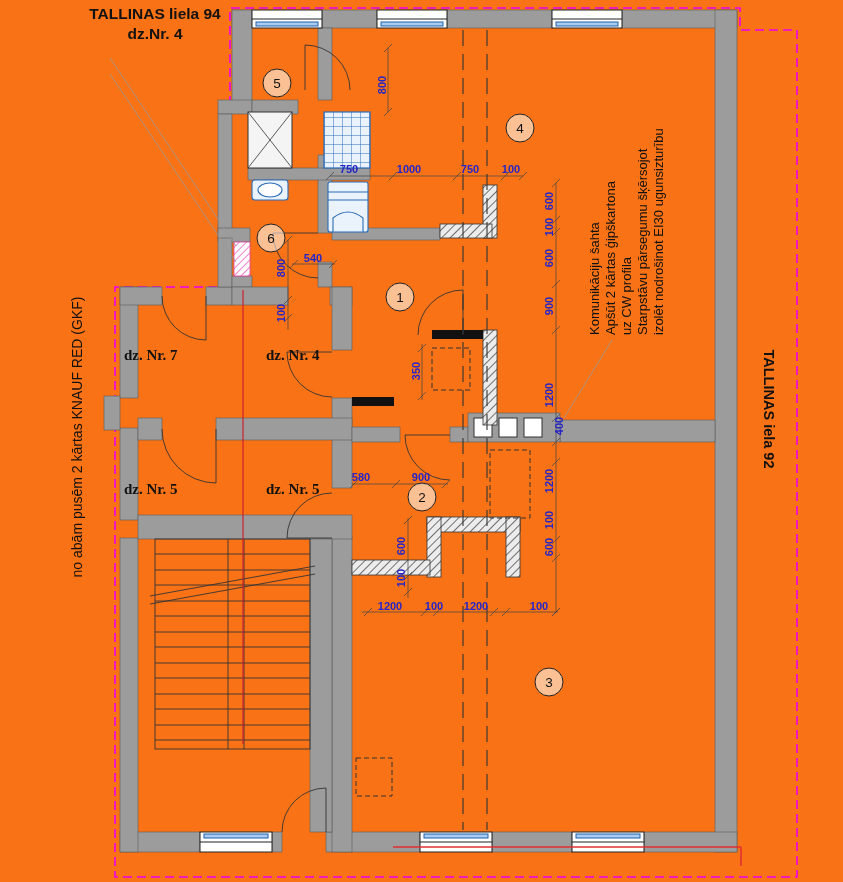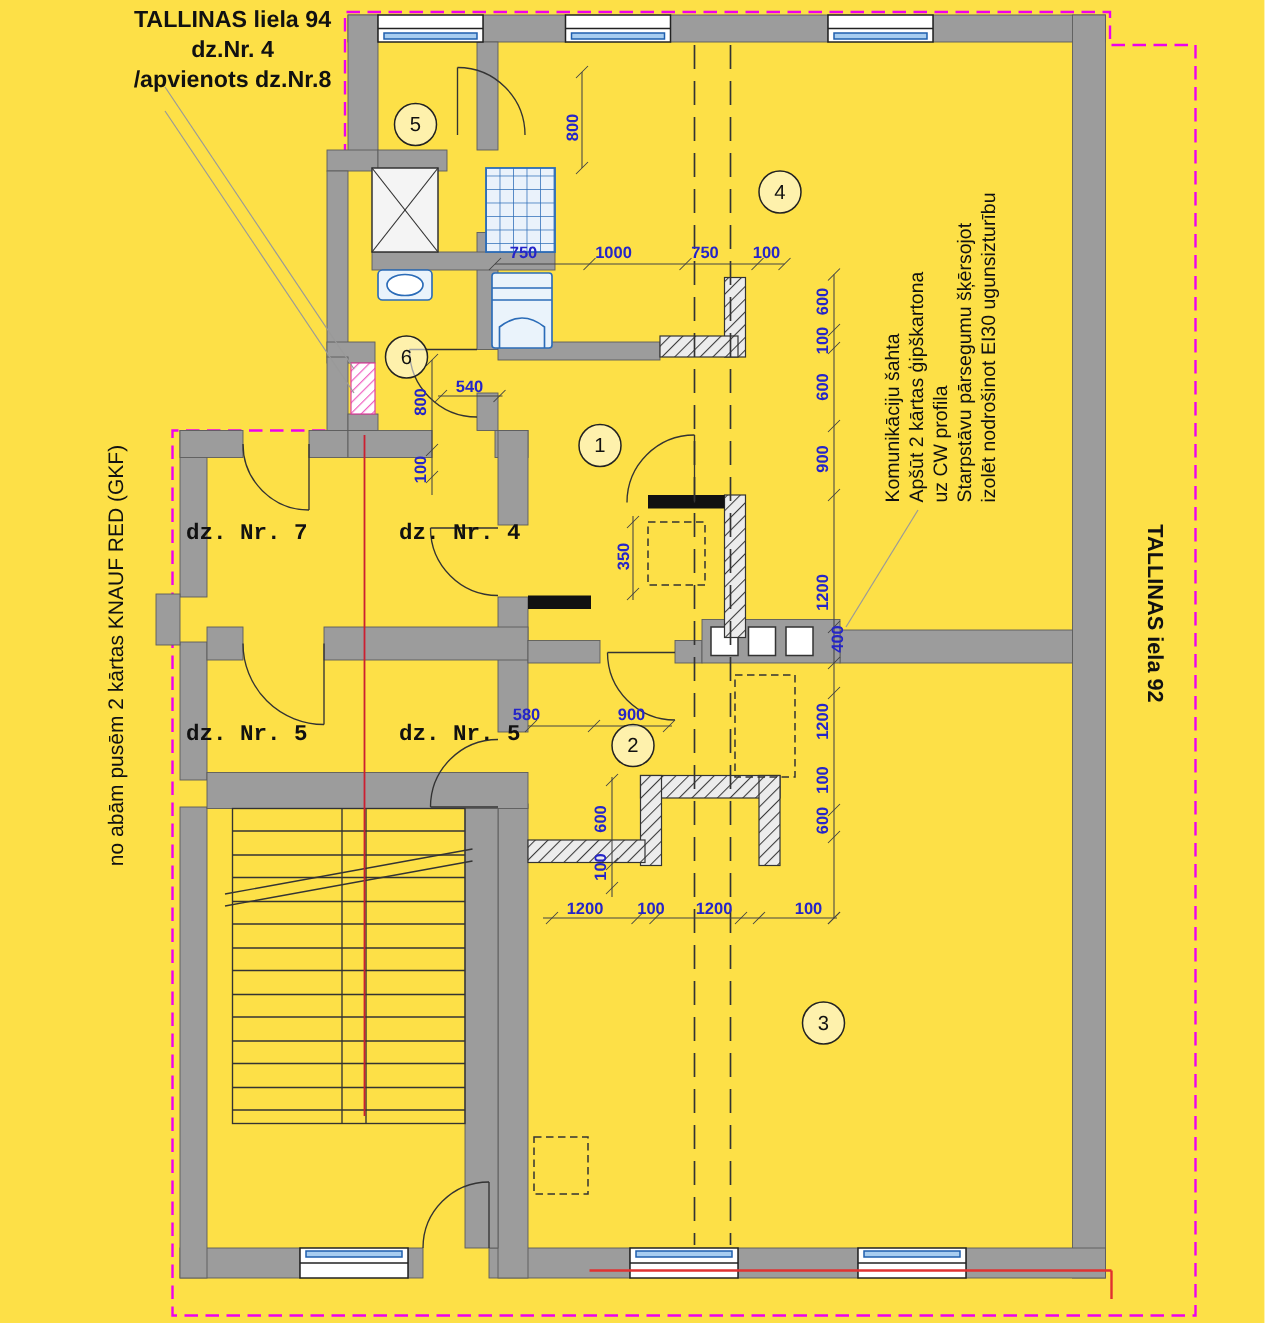--- a/index.html
+++ b/index.html
@@ -1,27 +1,27 @@
 <!DOCTYPE html>
 <html><head>
 <meta charset="utf-8">
 <style>
   html,body{margin:0;padding:0;background:#fff;}
-  #plan{position:relative;width:843px;height:882px;background:#fde047;overflow:hidden;
+  #plan{position:relative;width:843px;height:882px;background:#f97316;overflow:hidden;
         font-family:"Liberation Sans",sans-serif;color:#111;}
   #drawing{position:absolute;left:0;top:0;}
   .hdr{position:absolute;left:40px;top:4px;width:230px;text-align:center;
        font-weight:bold;font-size:15.5px;line-height:20px;}
   .vnote{position:absolute;white-space:nowrap;font-size:14px;text-align:center;}
   .vnote.left{left:-73px;top:429px;width:300px;transform:rotate(-90deg);}
   .vnote.street{left:689px;top:401px;width:160px;transform:rotate(90deg);
                 font-weight:bold;font-size:14.5px;}
   .shaftnote{position:absolute;left:507px;top:175px;width:240px;height:80px;
              font-size:13px;line-height:16px;white-space:nowrap;transform:rotate(-90deg);}
-  .apt{position:absolute;font-family:Liberation Mono, monospace;
+  .apt{position:absolute;font-family:Liberation Serif, serif;
        font-size:15px;font-weight:bold;white-space:nowrap;}
   .circ{position:absolute;width:27px;height:27px;border:1.4px solid #222;border-radius:50%;
         display:flex;align-items:center;justify-content:center;font-size:13.5px;
         transform:translate(-50%,-50%);background:rgba(255,255,255,0.55);}
   .dim{position:absolute;color:#2525c8;font-size:11px;font-weight:bold;white-space:nowrap;
        transform:translate(-50%,-50%);}
   .dim.v{transform:translate(-50%,-50%) rotate(-90deg);}
 </style>
 </head>
 <body>
@@ -244,21 +244,20 @@
 
   <g stroke="#e03131" stroke-width="1.6">
     <line x1="393" y1="847" x2="741" y2="847"></line>
     <line x1="741" y1="847" x2="741" y2="866"></line>
   </g>
 </svg>
 
 <div class="hdr">
   <div>TALLINAS liela 94</div>
   <div>dz.Nr. 4</div>
-  <div>/apvienots dz.Nr.8</div>
 </div>
 
 <div class="vnote left">no abām pusēm 2 kārtas KNAUF RED (GKF)</div>
 <div class="vnote street">TALLINAS iela 92</div>
 
 <div class="shaftnote">
   <div>Komunikāciju šahta</div>
   <div>Apšūt 2 kārtas ģipškartona</div>
   <div>uz CW profila</div>
   <div>Starpstāvu pārsegumu šķērsojot</div>
@@ -297,21 +296,21 @@
 <span class="dim v" style="left:549px;top:201px">600</span>
 <span class="dim v" style="left:549px;top:227px">100</span>
 <span class="dim v" style="left:549px;top:258px">600</span>
 <span class="dim" style="left:313px;top:258px">540</span>
 <span class="dim v" style="left:281px;top:268px">800</span>
 <span class="dim v" style="left:281px;top:313px">100</span>
 <span class="dim v" style="left:549px;top:306px">900</span>
 <span class="dim v" style="left:416px;top:371px">350</span>
 <span class="dim v" style="left:549px;top:395px">1200</span>
 <span class="dim v" style="left:559px;top:426px">400</span>
-<span class="dim" style="left:351px;top:477px">580</span>
+<span class="dim" style="left:361px;top:477px">580</span>
 <span class="dim" style="left:421px;top:477px">900</span>
 <span class="dim v" style="left:549px;top:481px">1200</span>
 <span class="dim v" style="left:549px;top:520px">100</span>
 <span class="dim v" style="left:401px;top:546px">600</span>
 <span class="dim v" style="left:549px;top:547px">600</span>
 <span class="dim v" style="left:401px;top:578px">100</span>
 <span class="dim" style="left:390px;top:606px">1200</span>
 <span class="dim" style="left:434px;top:606px">100</span>
 <span class="dim" style="left:476px;top:606px">1200</span>
 <span class="dim" style="left:539px;top:606px">100</span>

